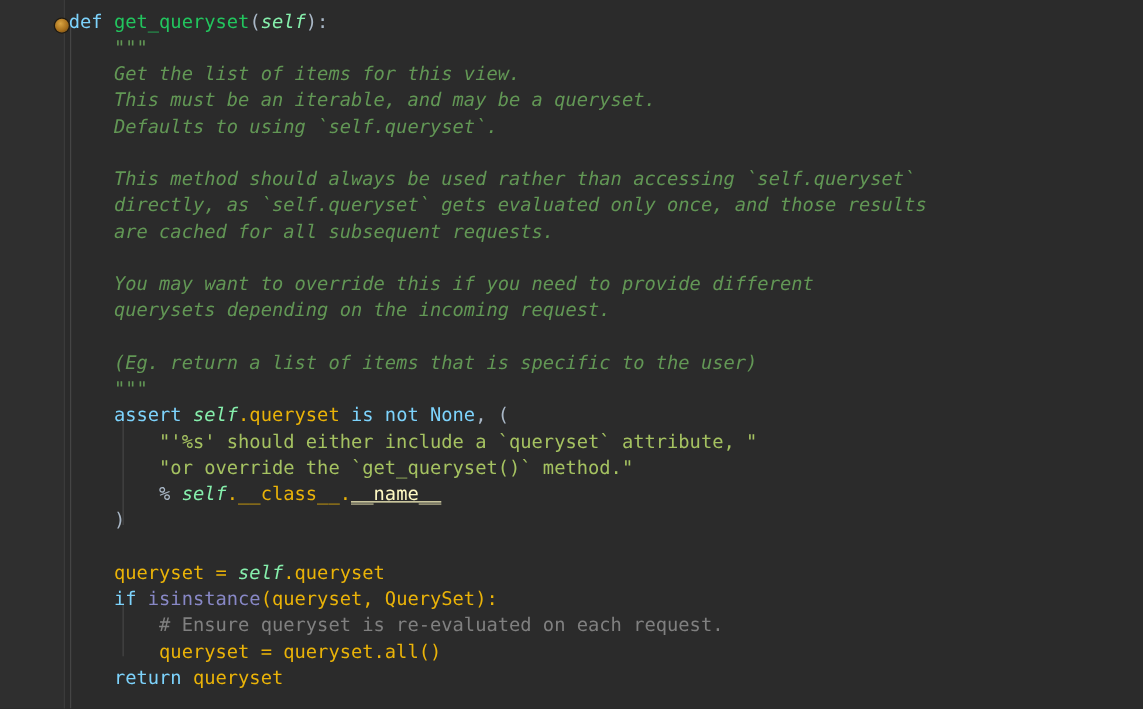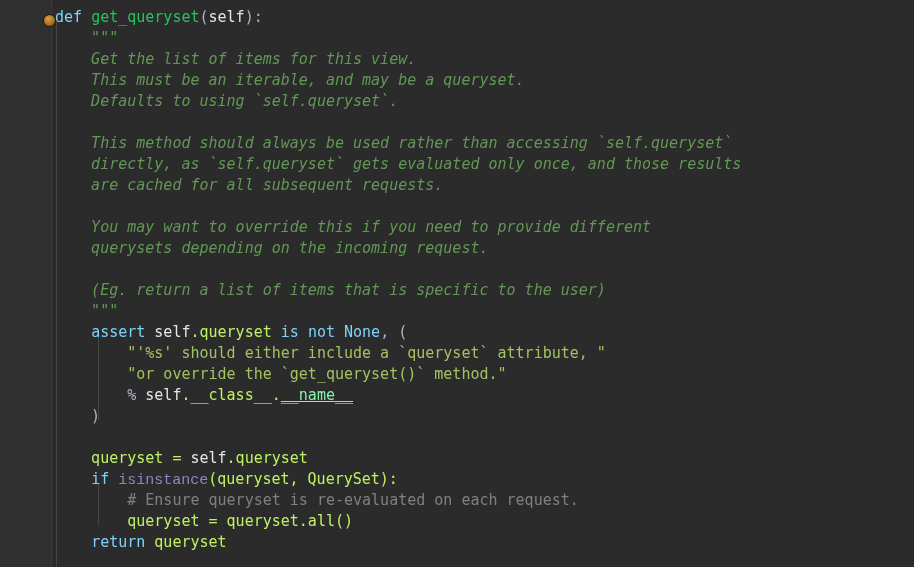--- a/index.html
+++ b/index.html
@@ -82,28 +82,28 @@
   .guide {
     position: absolute;
     width: 1px;
     background: #4a4a4a;
     opacity: .85;
   }
 
   
   .kw   { color: #7dd3fc; }          
   .fn   { color: #22c55e; }          
-  .self { color: #e5e5e5; }          
-  .plain{ color: #bef264; }
+  .self { color: #86efac; font-style: italic; }          
+  .plain{ color: #eab308; }
   .punc { color: #a9b7c6; }
   .doc  { color: #629755; font-style: italic; }   
   .str  { color: #a5c261; }          
   .cmt  { color: #808080; font-style: normal; }   
-  .bi   { color: #8888c6; font-family: Liberation Mono, monospace; }          
-  .dunder { color: #86efac; text-decoration: underline; }
+  .bi   { color: #8888c6; }          
+  .dunder { color: #fef9c3; text-decoration: underline; }
   .op   { color: #a9b7c6; }
 </style>
 </head>
 <body>
 
 <div id="app">
 
   <div class="gutter">
     <div class="gutter-nums">
         <span class="gutter-num"></span>

